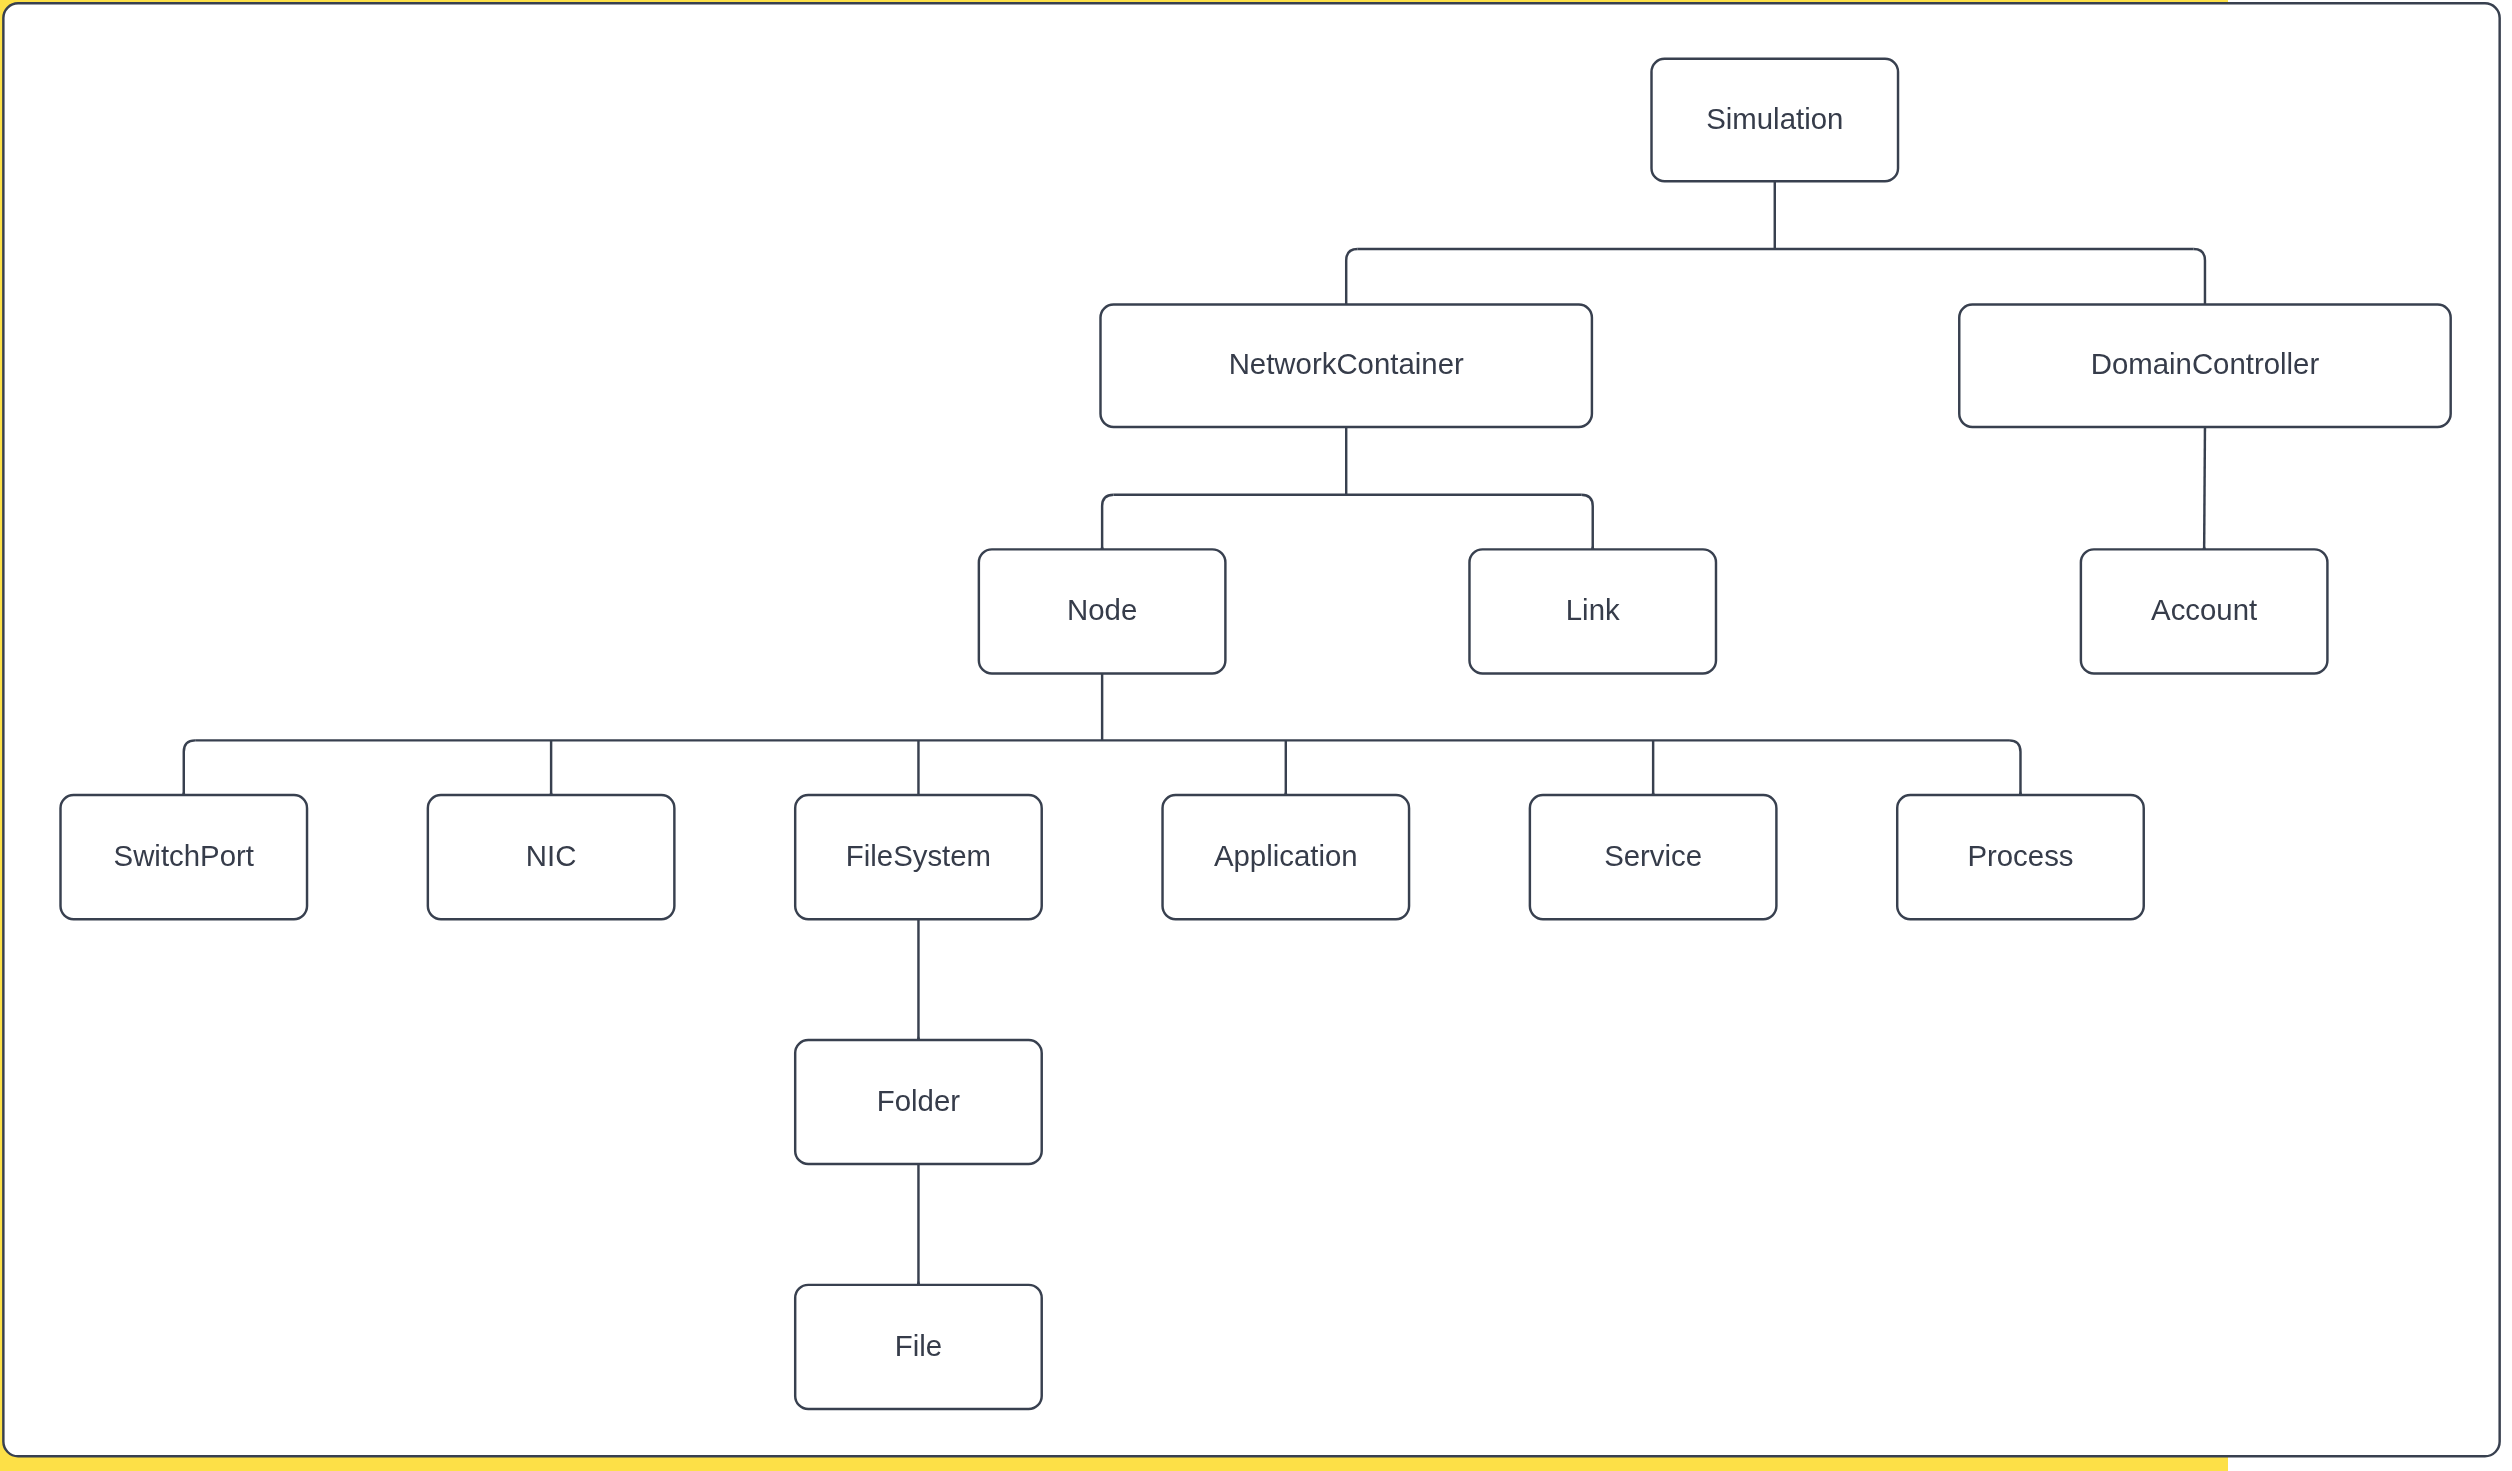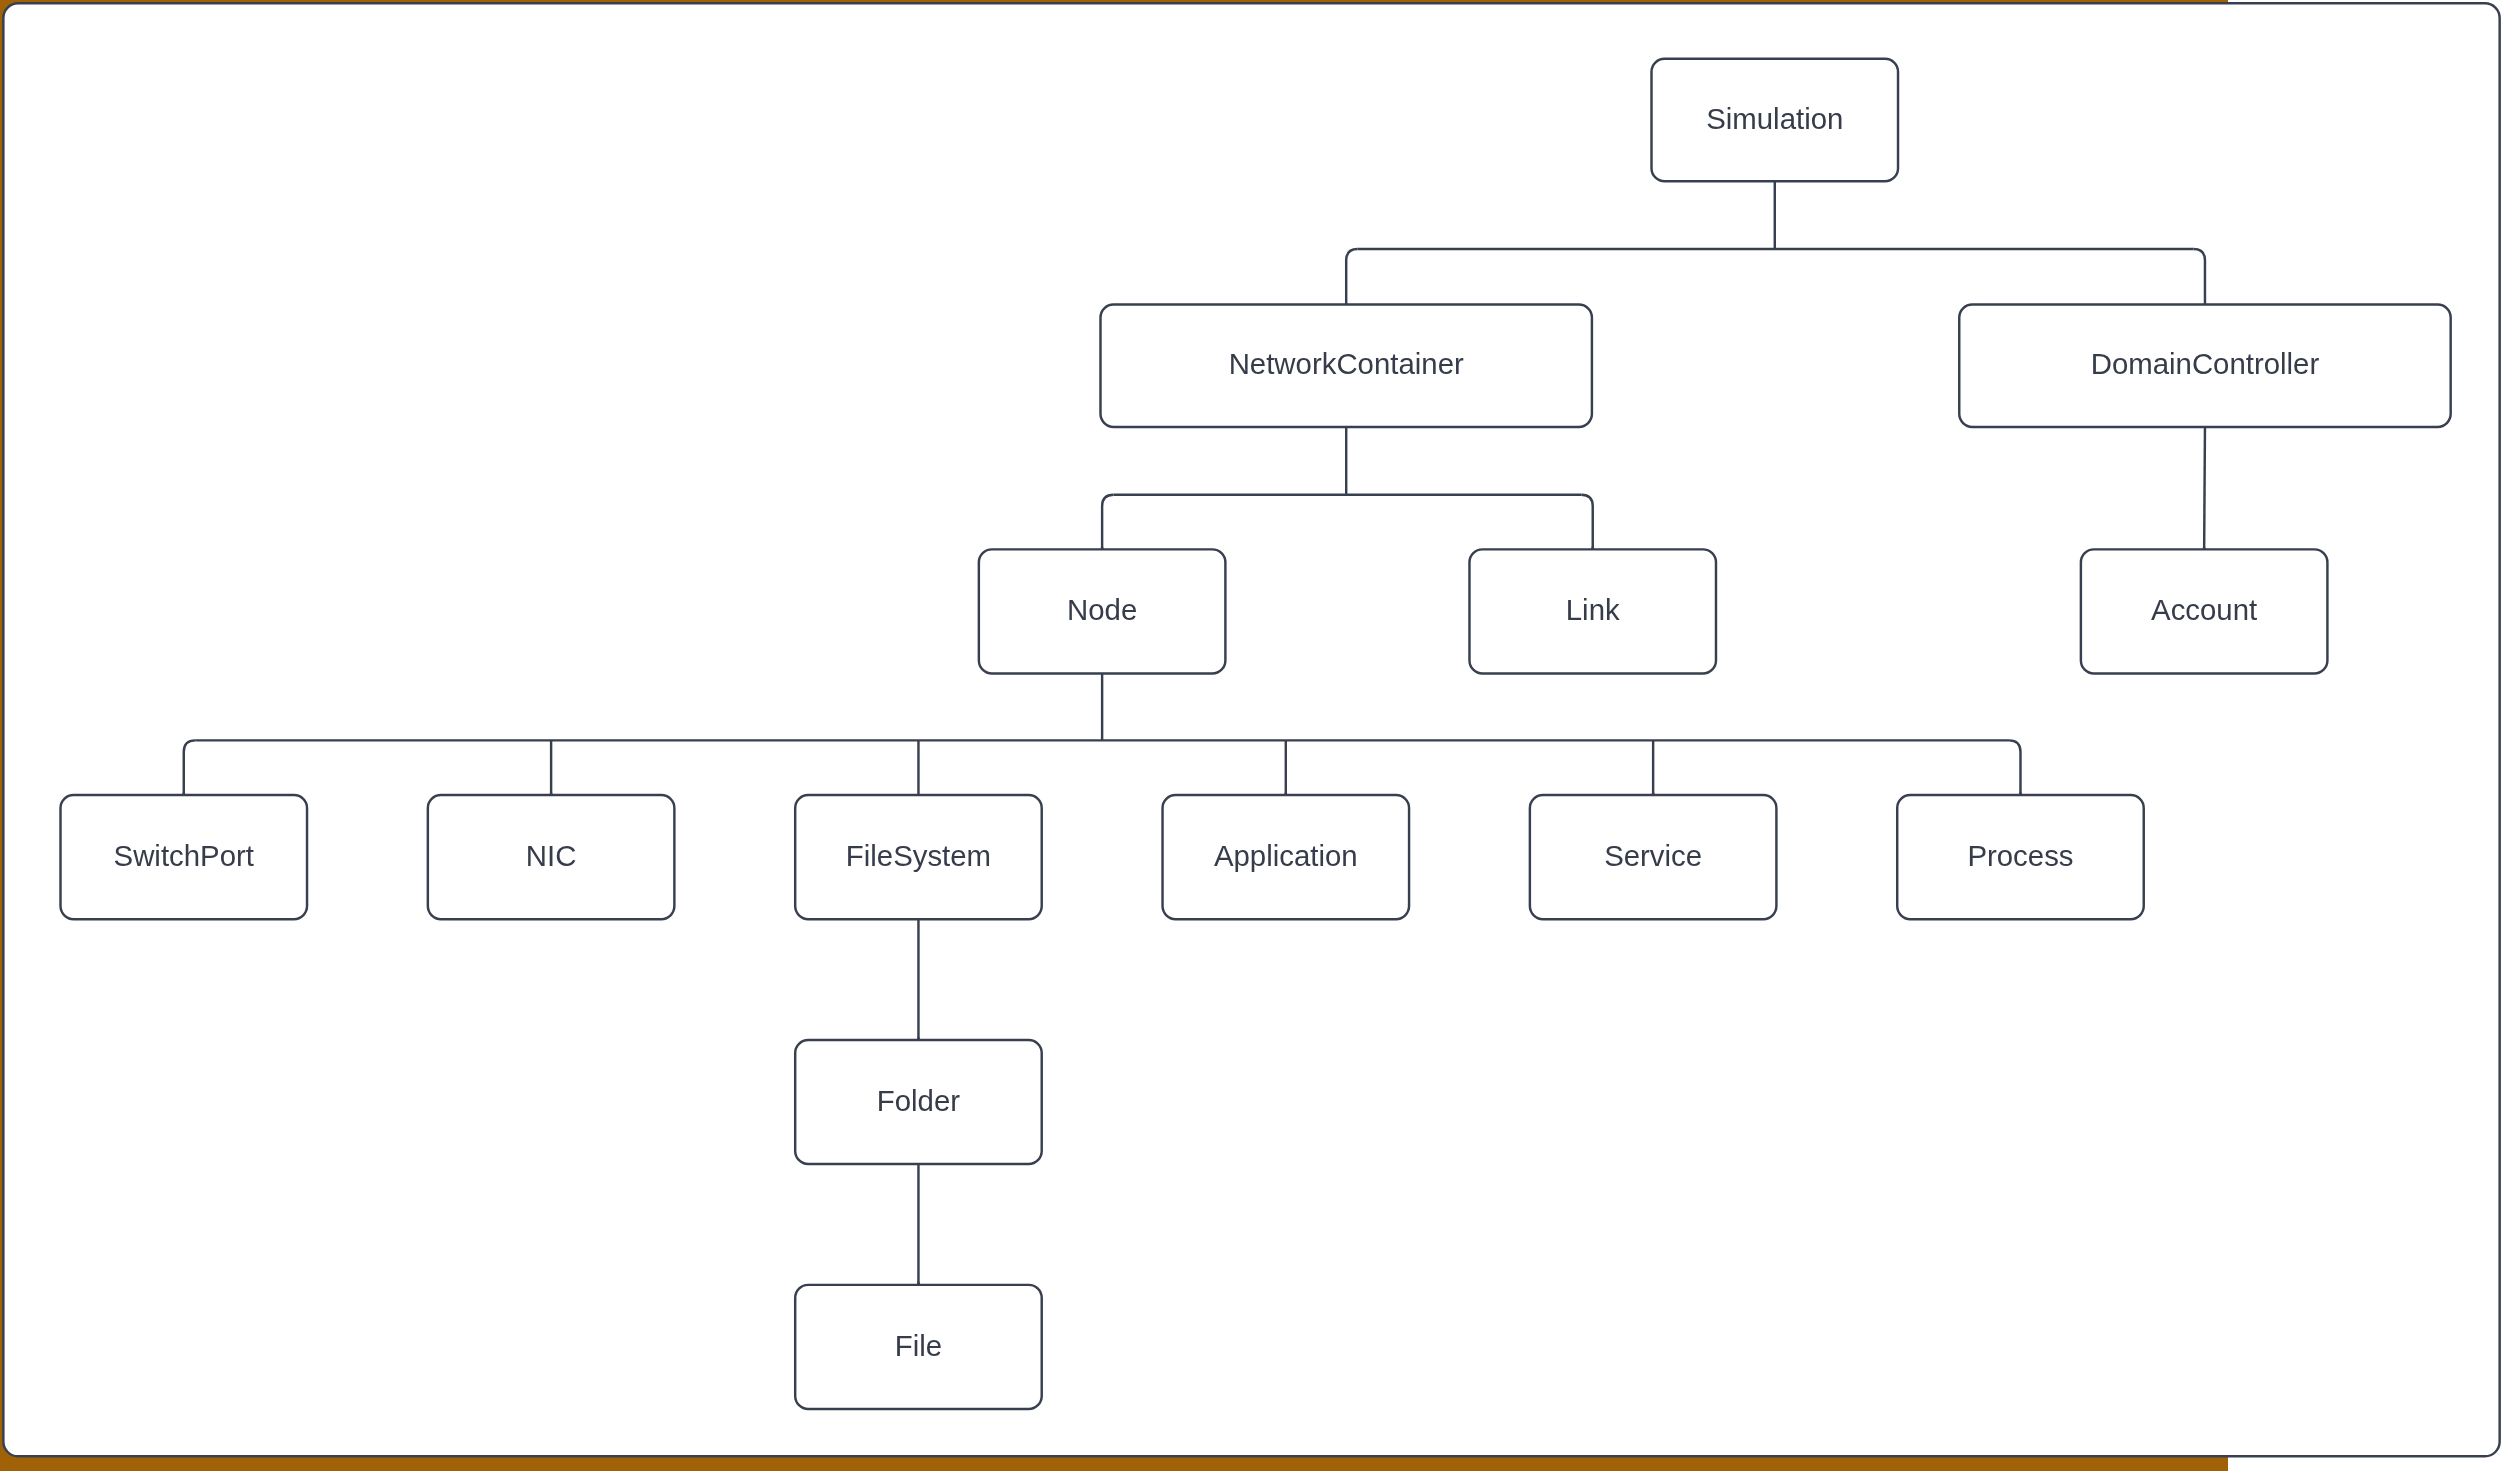--- a/index.html
+++ b/index.html
@@ -11,21 +11,21 @@
   body {
     width: 2512px;
     height: 1471px;
     overflow: hidden;
     font-family: "Liberation Sans", "DejaVu Sans", sans-serif;
   }
   #diagram-root {
     position: relative;
     width: 2228px;
     height: 1471px;
-    background: #a16207;
+    background: #fde047;
   }
   svg#diagram-svg {
     display: block;
     width: 2512px;
     height: 1471px;
   }
   .canvas-frame {
     fill: #ffffff;
     stroke: #38404f;
     stroke-width: 3;

